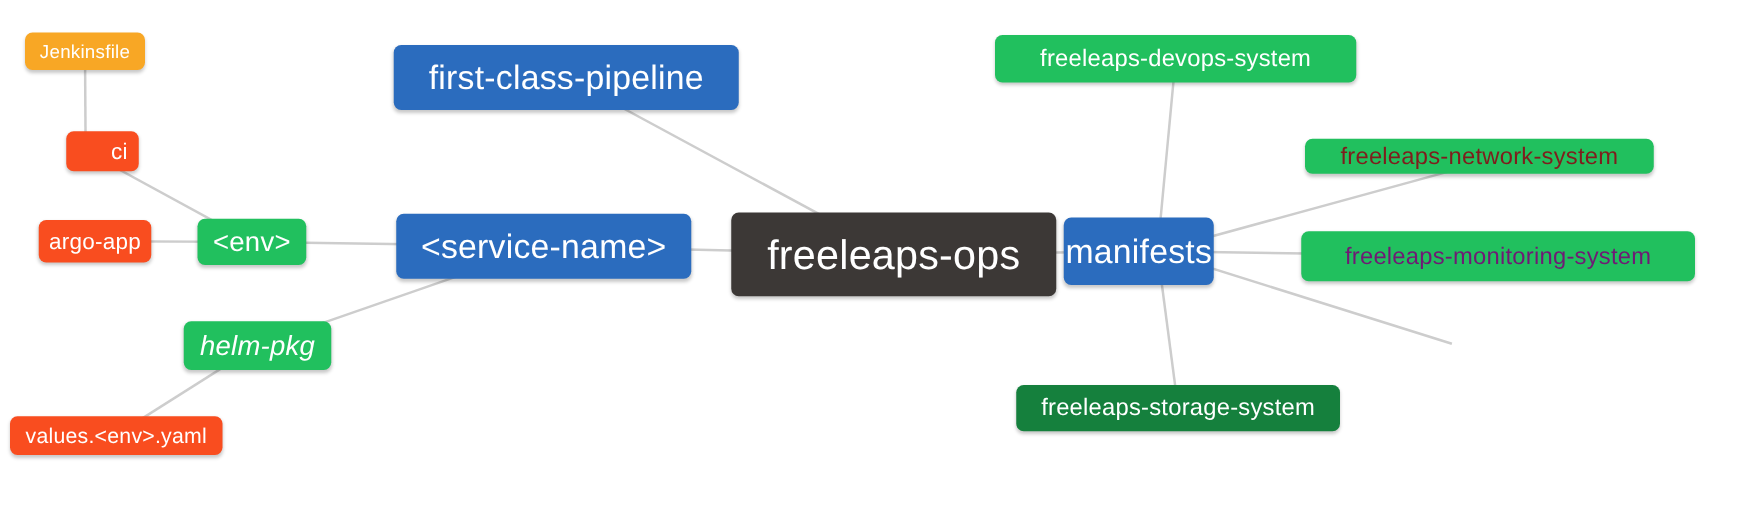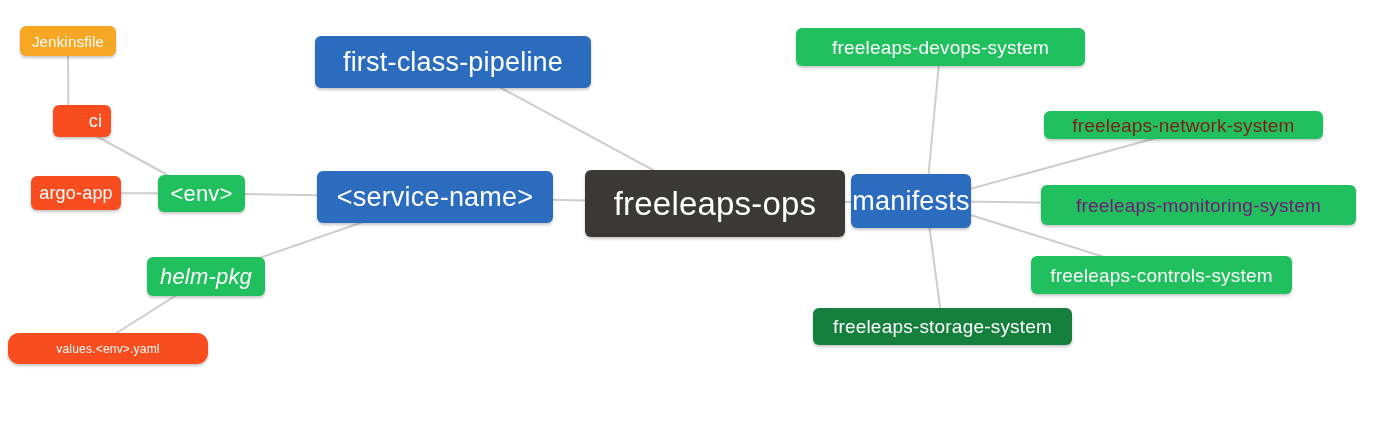--- a/index.html
+++ b/index.html
@@ -55,23 +55,22 @@
       <line x1="926" y1="201" x2="1183.5" y2="130.5" stroke="#cdcdcd" stroke-width="2"></line>
       <line x1="926" y1="201" x2="1198.5" y2="205" stroke="#cdcdcd" stroke-width="2"></line>
       <line x1="926" y1="201" x2="1161.5" y2="275" stroke="#cdcdcd" stroke-width="2"></line>
       <line x1="926" y1="201" x2="942.5" y2="326.5" stroke="#cdcdcd" stroke-width="2"></line>
     </svg>
 <div class="node" style="left: 20px; top: 26px; width: 96px; height: 30px; background: rgb(248, 167, 37); font-size: 15px; color: rgb(255, 255, 255);">Jenkinsfile</div>
     <div class="node" style="left: 53px; top: 105px; width: 31px; height: 32px; background: rgb(249, 77, 31); font-size: 18px; color: rgb(255, 255, 255); padding-left: 27px;">ci</div>
     <div class="node" style="left: 31px; top: 176px; width: 90px; height: 34px; background: rgb(249, 77, 31); font-size: 18px; color: rgb(255, 255, 255);">argo-app</div>
     <div class="node" style="left: 158px; top: 175px; width: 87px; height: 37px; background: rgb(33, 192, 94); font-size: 22px; color: rgb(255, 255, 255);">&lt;env&gt;</div>
     <div class="node" style="left: 147px; top: 257px; width: 118px; height: 39px; background: rgb(33, 192, 94); font-size: 22px; color: rgb(255, 255, 255); font-style: italic;">helm-pkg</div>
-    <div class="node" style="left: 8px; top: 333px; width: 200px; height: 31px; background: rgb(249, 77, 31); font-size: 12px; color: rgb(255, 255, 255); border-radius: 11px;">values.&lt;env&gt;.yaml</div>
+    <div class="node" style="left: 8px; top: 333px; width: 170px; height: 31px; background: rgb(249, 77, 31); font-size: 17px; color: rgb(255, 255, 255);">values.&lt;env&gt;.yaml</div>
     <div class="node" style="left: 315px; top: 36px; width: 276px; height: 52px; background: rgb(43, 108, 190); font-size: 27px; color: rgb(255, 255, 255);">first-class-pipeline</div>
     <div class="node" style="left: 317px; top: 171px; width: 236px; height: 52px; background: rgb(43, 108, 190); font-size: 27px; color: rgb(255, 255, 255);">&lt;service-name&gt;</div>
     <div class="node" style="left: 585px; top: 170px; width: 260px; height: 67px; background: rgb(60, 56, 54); font-size: 33px; color: rgb(255, 255, 255);">freeleaps-ops</div>
     <div class="node" style="left: 851px; top: 174px; width: 120px; height: 54px; background: rgb(43, 108, 190); font-size: 27px; color: rgb(255, 255, 255);">manifests</div>
     <div class="node" style="left: 796px; top: 28px; width: 289px; height: 38px; background: rgb(33, 192, 94); font-size: 19px; color: rgb(255, 255, 255);">freeleaps-devops-system</div>
     <div class="node" style="left: 1044px; top: 111px; width: 279px; height: 28px; background: rgb(33, 192, 94); font-size: 19px; color: #7f1d1d;">freeleaps-network-system</div>
     <div class="node" style="left: 1041px; top: 185px; width: 315px; height: 40px; background: rgb(33, 192, 94); font-size: 19px; color: #701a75;">freeleaps-monitoring-system</div>
-    <div class="node" style="left: 1031px; top: 256px; width: 261px; height: 38px; background: rgb(33, 192, 94); font-size: 19px; color: rgb(255, 255, 255);">freeleaps-controls-system</div>
     <div class="node" style="left: 813px; top: 308px; width: 259px; height: 37px; background: #15803d; font-size: 19px; color: rgb(255, 255, 255);">freeleaps-storage-system</div>
   </div>
 
 </body></html>

